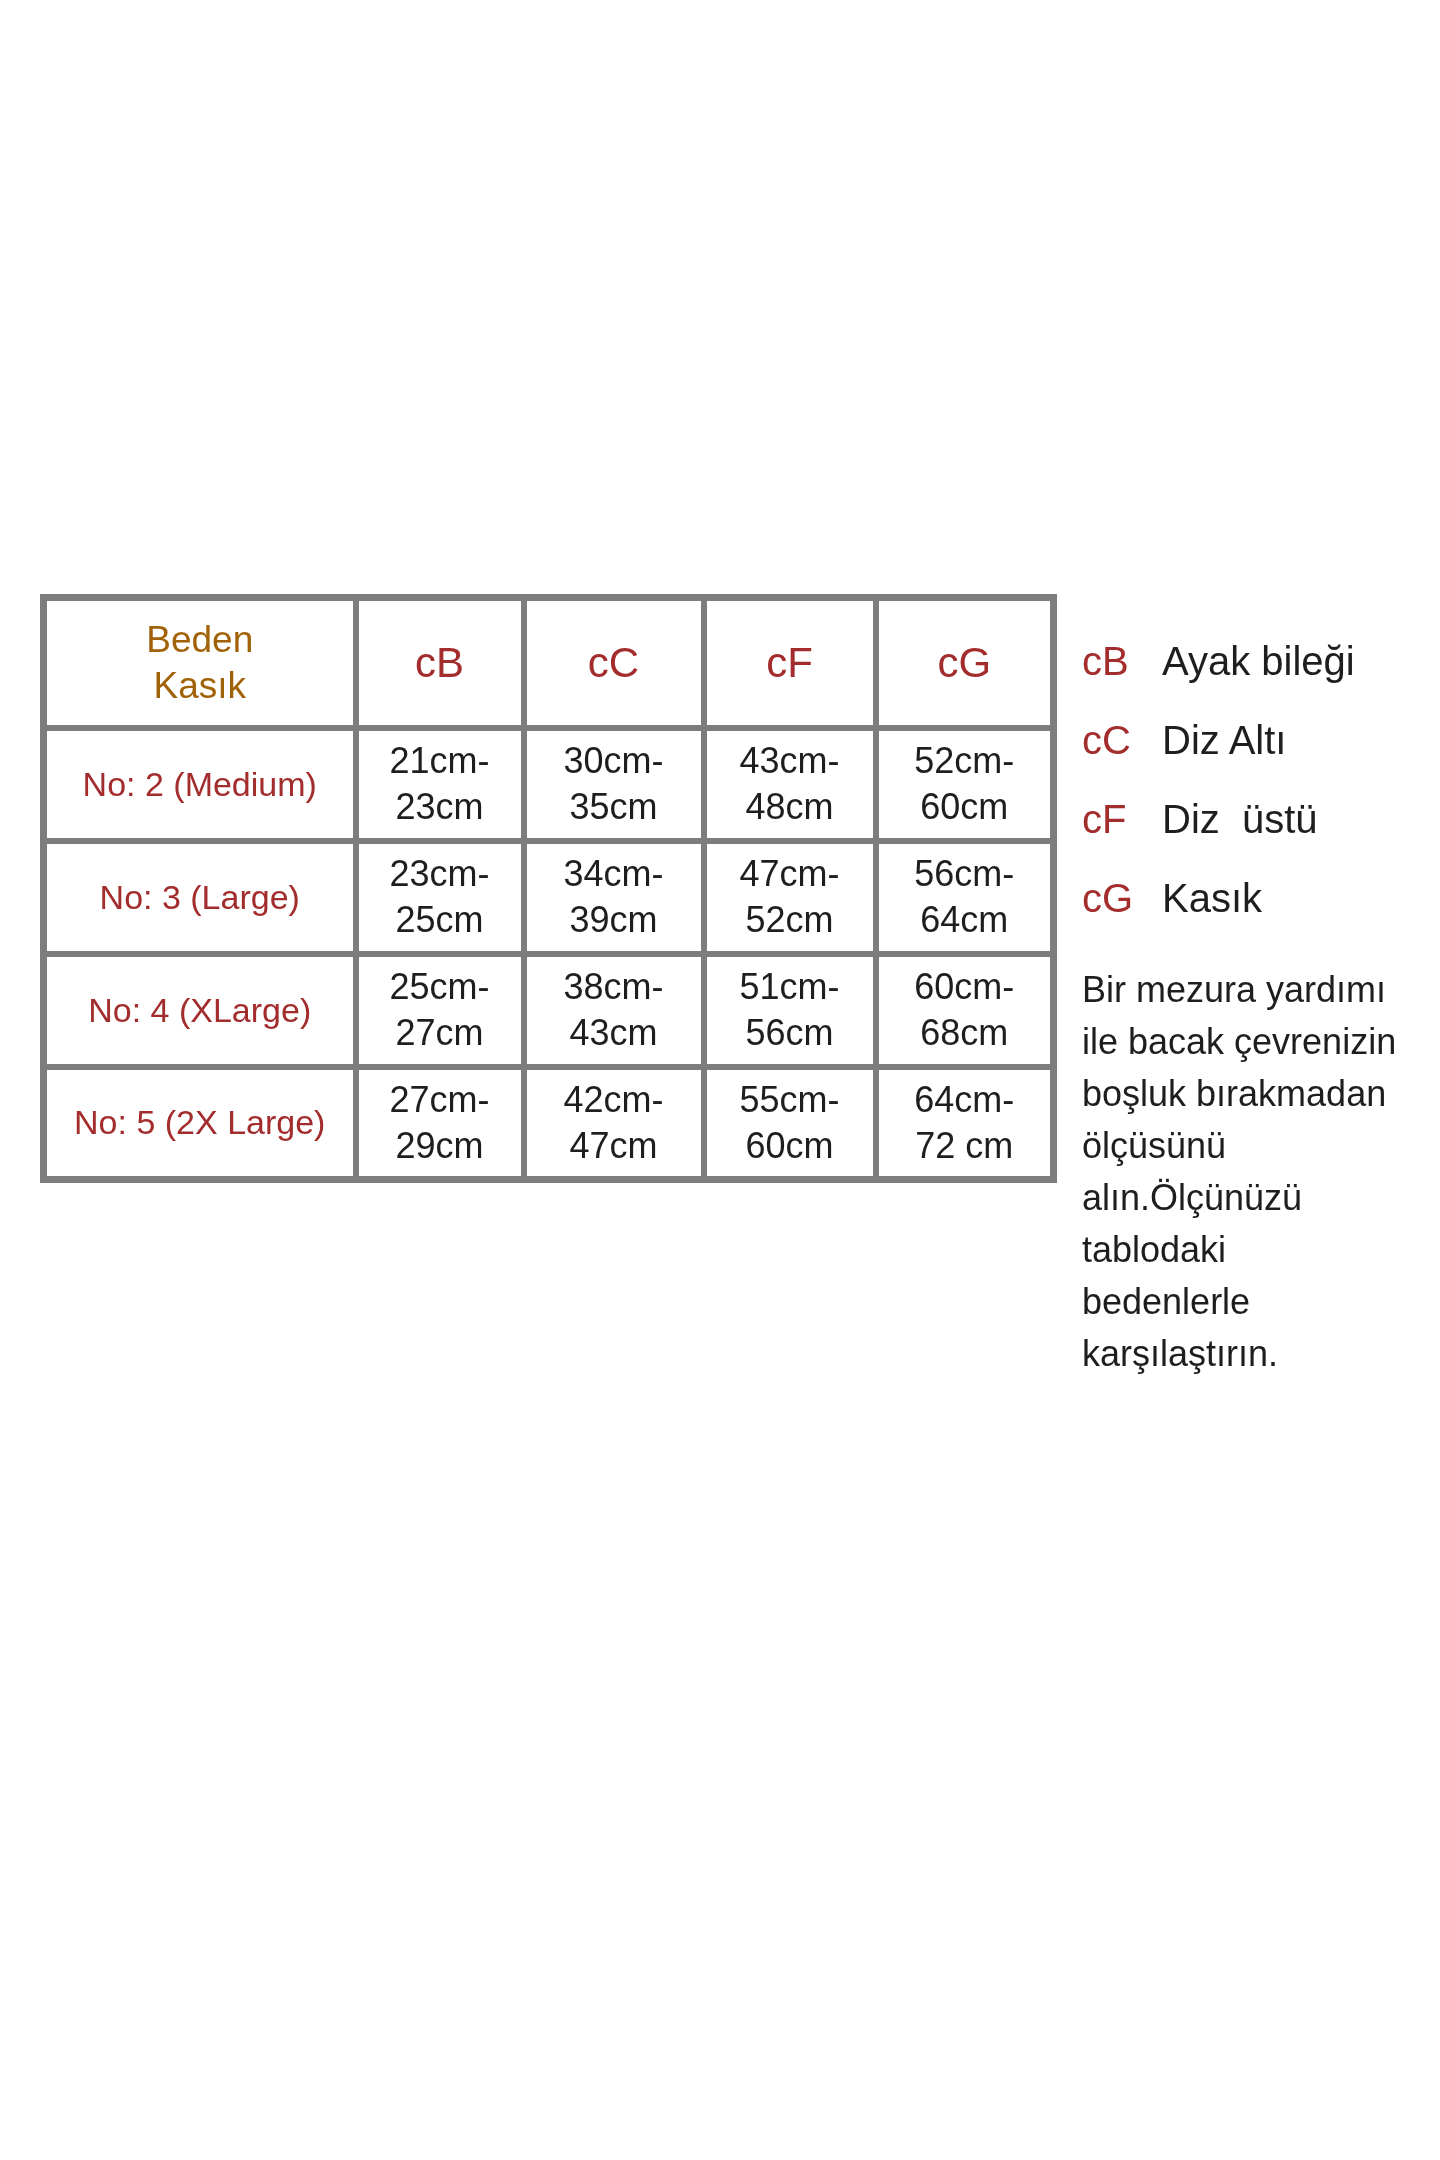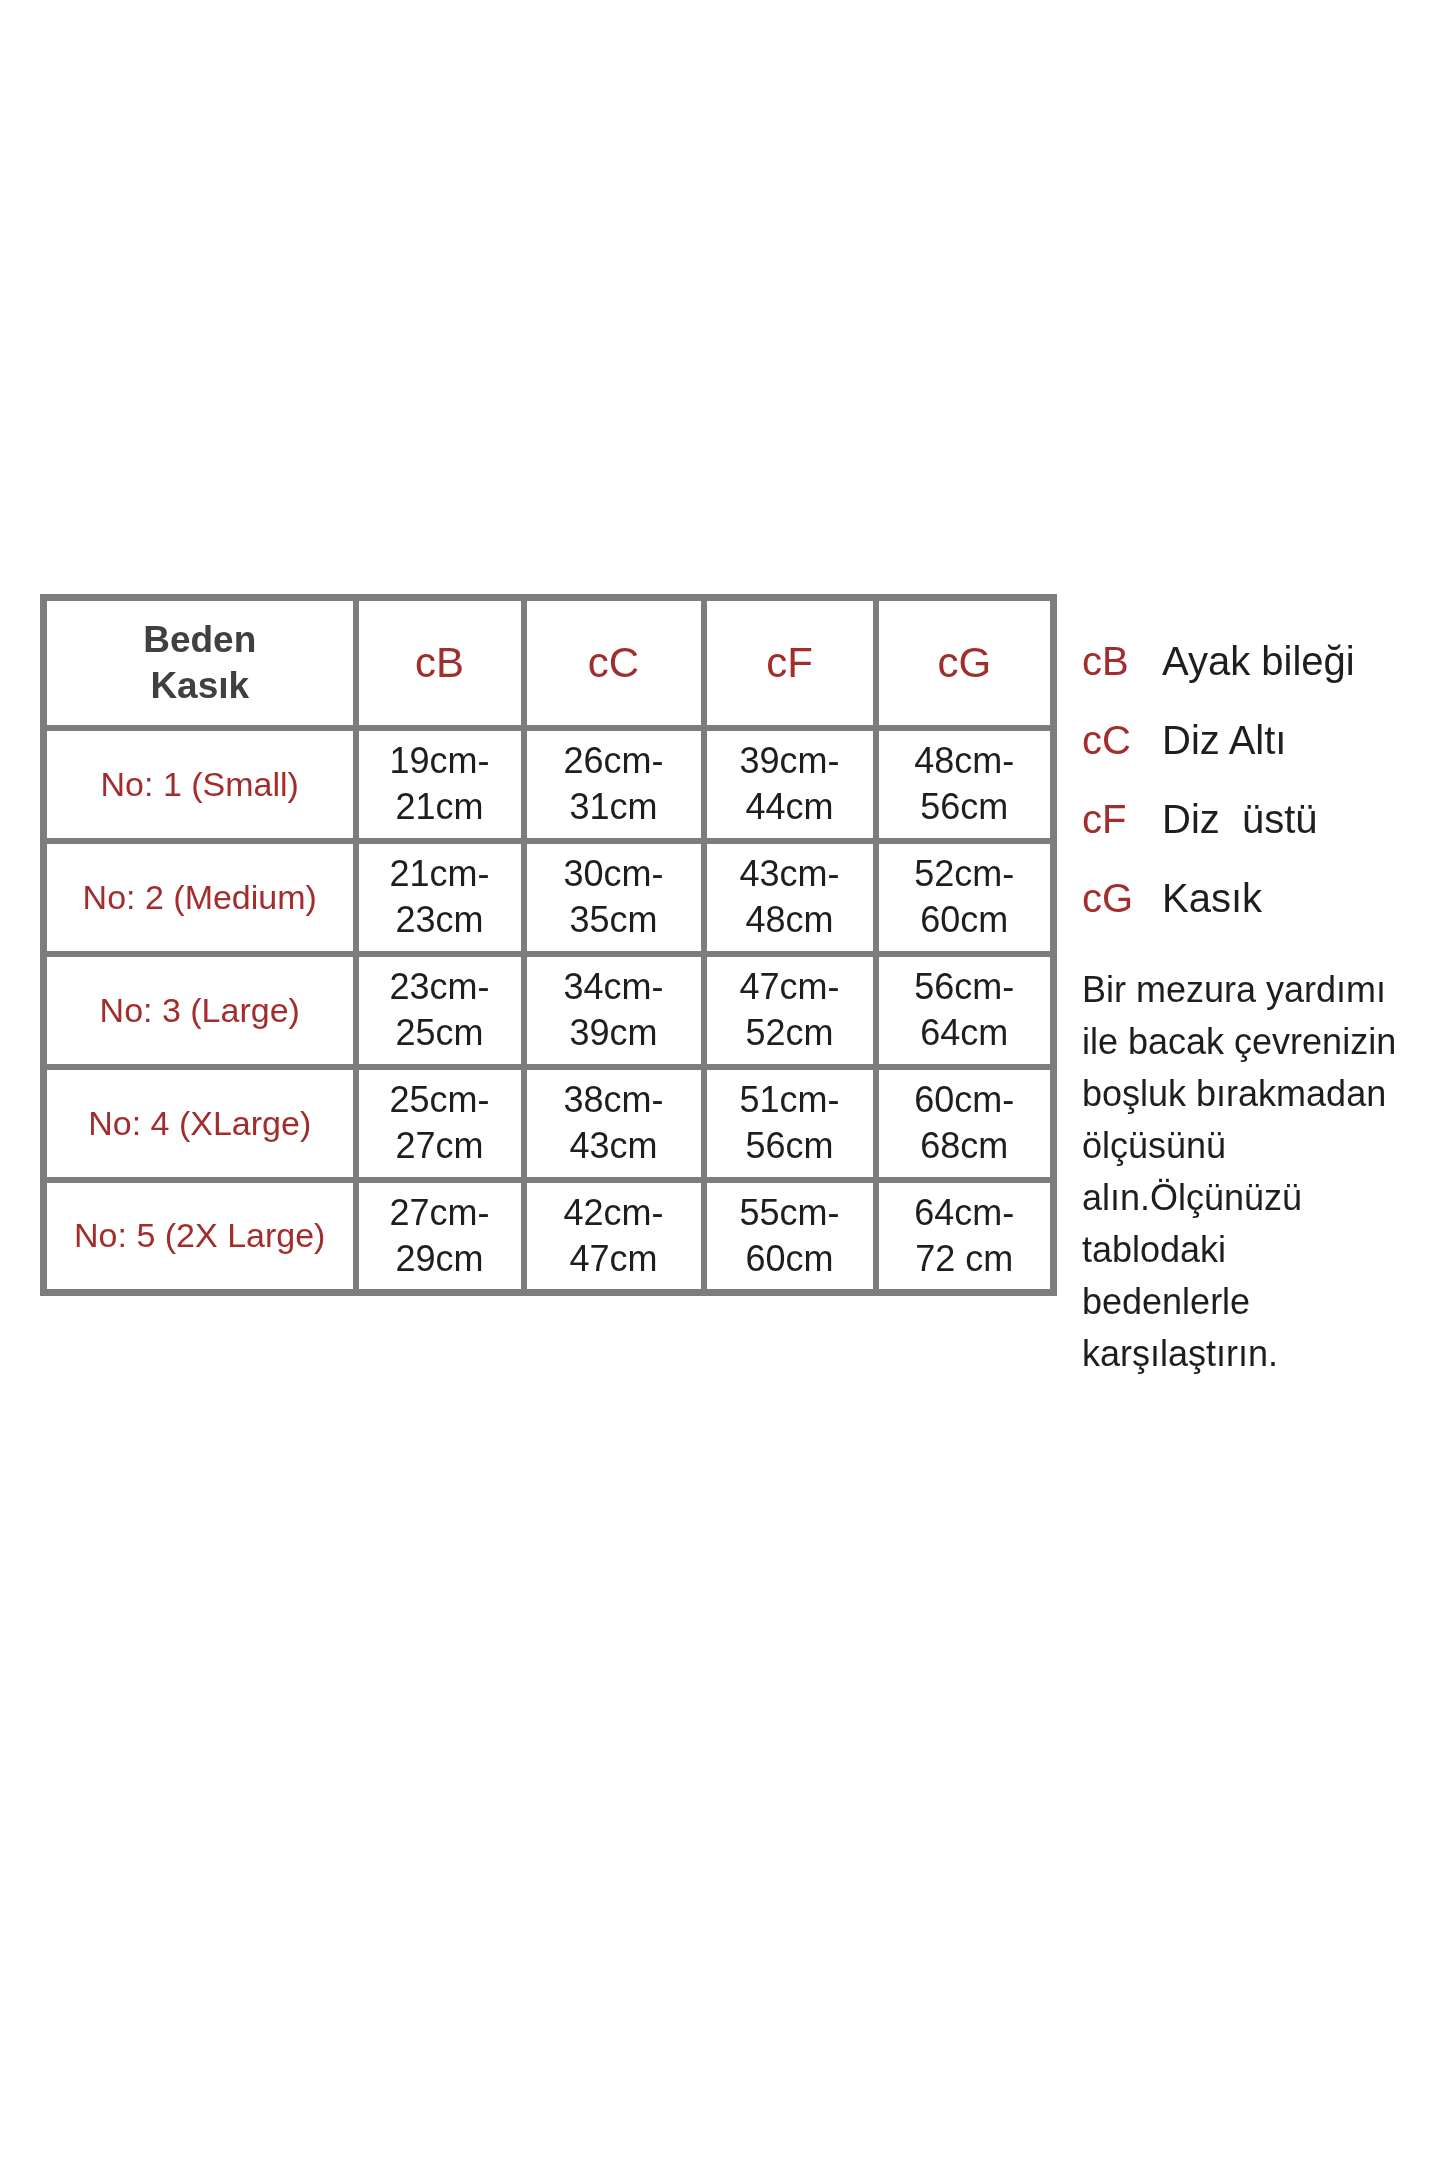--- a/index.html
+++ b/index.html
@@ -16,21 +16,21 @@
     border-collapse:collapse;table-layout:fixed;width:1016px;
     background:#ffffff;border:7px solid #7d7d7d;
   }
   table.size-table th,table.size-table td{
     border:6px solid #7d7d7d;text-align:center;vertical-align:middle;
     padding:0;background:#ffffff;overflow:hidden;
   }
   tr.header-row{height:130px;}
   tr.data-row{height:113px;}
   tr.data-row.last{height:103px;}
-  .corner-header{color:#404040;font-size:37px;line-height:46px;font-weight:700;}
+  .corner-header{color:#a16207;font-size:37px;line-height:46px;font-weight:400;}
   .col-code{color:#a32c2c;font-size:42px;font-weight:400;}
   .row-label{color:#a32c2c;font-size:34px;font-weight:400;}
   .measure-line{color:#1e1e1e;font-size:36px;line-height:46px;}
 
   
   .side-panel{position:absolute;left:1082px;top:622px;width:360px;}
   .legend-row{display:flex;align-items:center;height:79px;gap:16px;}
   .legend-code{color:#a32c2c;font-size:40px;width:64px;flex:0 0 64px;}
   .legend-label{color:#1e1e1e;font-size:40px;white-space:pre-wrap;}
   .note{margin-top:26px;color:#1e1e1e;font-size:36px;line-height:52px;}
@@ -54,39 +54,20 @@
         <th class="corner-header">
           <div>Beden</div>
           <div>Kasık</div>
         </th>
         <th class="col-code">cB</th>
         <th class="col-code">cC</th>
         <th class="col-code">cF</th>
         <th class="col-code">cG</th>
       </tr>
 
-      <tr class="data-row">
-        <td class="row-label">No: 1 (Small)</td>
-        <td>
-            <div class="measure-line">19cm-</div>
-            <div class="measure-line">21cm</div>
-          </td>
-        <td>
-            <div class="measure-line">26cm-</div>
-            <div class="measure-line">31cm</div>
-          </td>
-        <td>
-            <div class="measure-line">39cm-</div>
-            <div class="measure-line">44cm</div>
-          </td>
-        <td>
-            <div class="measure-line">48cm-</div>
-            <div class="measure-line">56cm</div>
-          </td>
-      </tr>
 
       <tr class="data-row">
         <td class="row-label">No: 2 (Medium)</td>
         <td>
             <div class="measure-line">21cm-</div>
             <div class="measure-line">23cm</div>
           </td>
         <td>
             <div class="measure-line">30cm-</div>
             <div class="measure-line">35cm</div>

